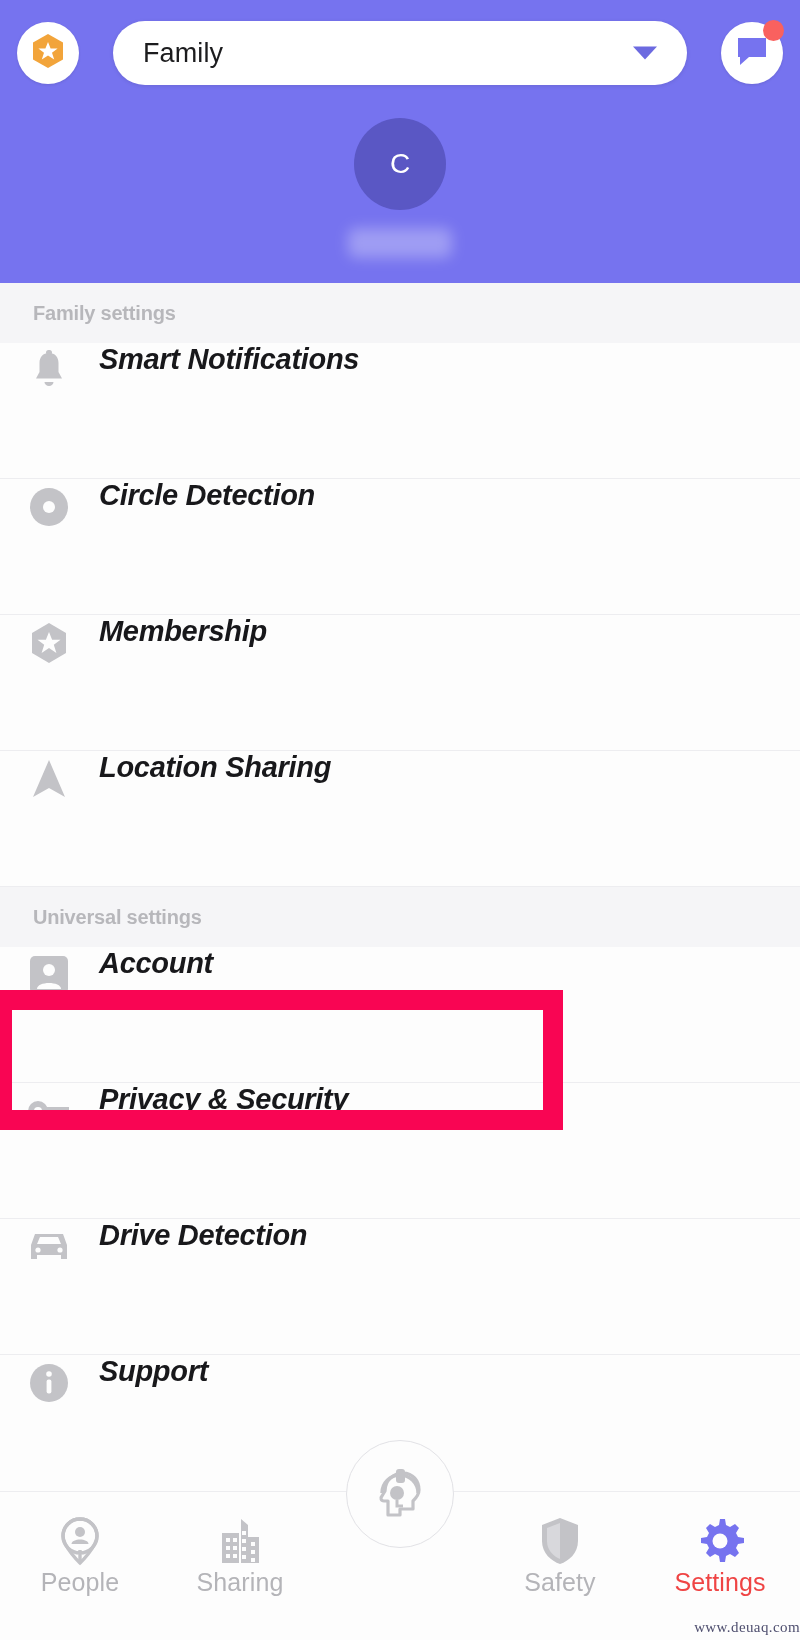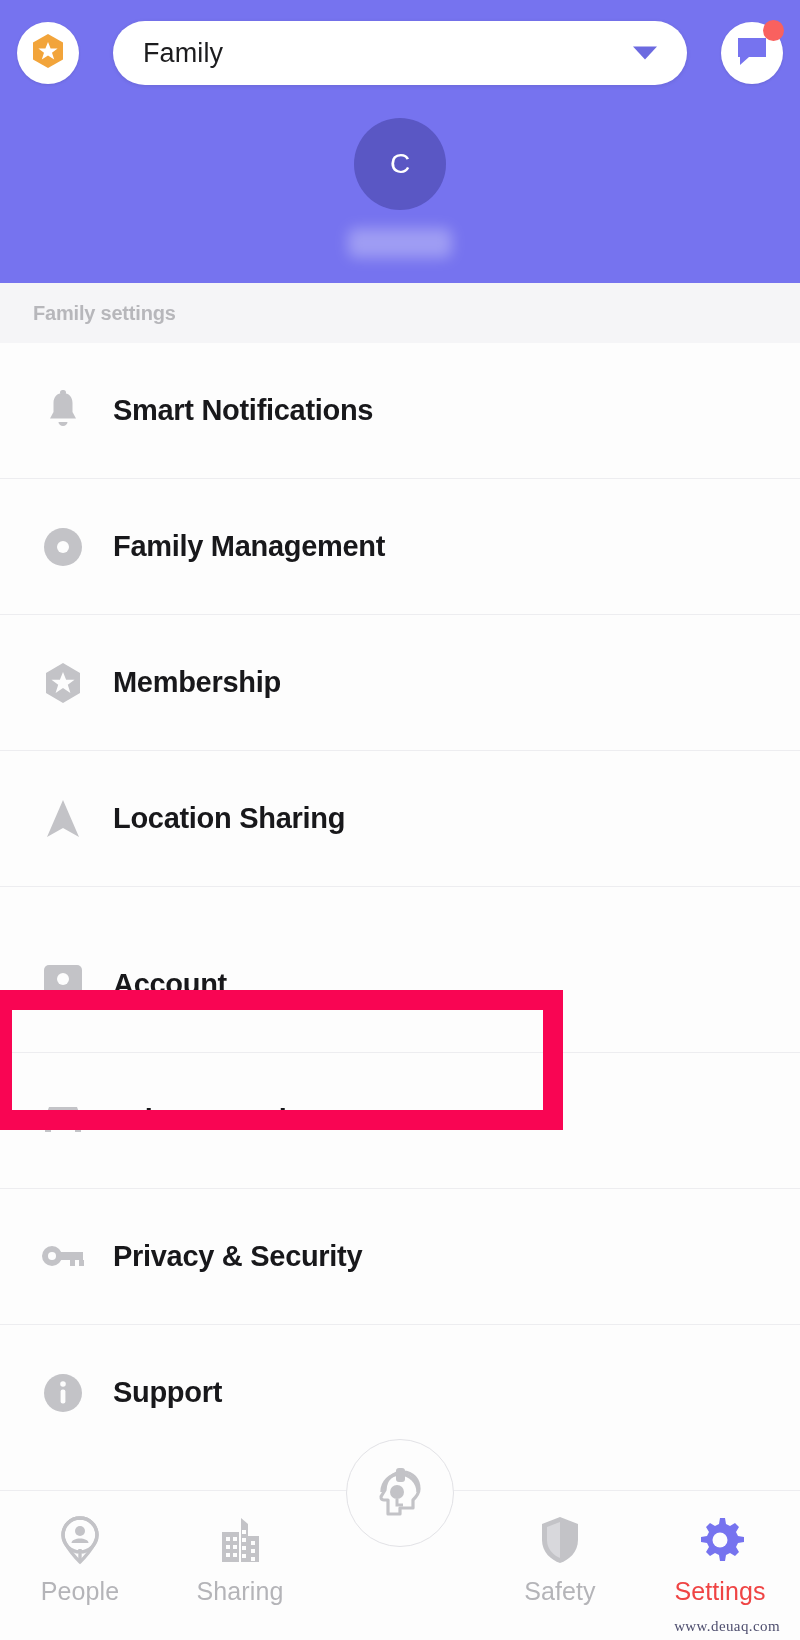--- a/index.html
+++ b/index.html
@@ -107,24 +107,25 @@
     color:#b7b7bb;
     letter-spacing:-0.2px;
     flex:0 0 auto;
   }
 
   
   .list { flex:1 1 auto; background:#fdfdfd; }
   .row {
     position:relative;
     height:136px;
-    display:flex; align-items:center;
-    padding-left:35px;
+    display:flex; align-items:flex-start;
+    padding-left:21px;
     background:#fdfdfd;
     border-bottom:1px solid #ededf0;
+    font-style:italic;
   }
   .row.no-border { border-bottom:none; }
   .row-icon {
     width:56px; height:56px;
     display:flex; align-items:center; justify-content:center;
     flex:0 0 auto;
     margin-right:22px;
   }
   .row-icon svg { display:block; }
   .row-label {
@@ -155,21 +156,20 @@
     border-top:1px solid #ededf0;
     display:flex;
     align-items:flex-start;
     flex:0 0 auto;
   }
   .nav-item {
     flex:1 1 0;
     display:flex; flex-direction:column;
     align-items:center; justify-content:flex-start;
     padding-top:22px;
-    gap:10px;
   }
   .nav-icon { height:54px; display:flex; align-items:center; justify-content:center; }
   .nav-label {
     font-size:25px;
     color:#b4b4b8;
     letter-spacing:0.1px;
   }
   .nav-item.active .nav-label { color:#ef4444; }
 
   .sos-wrap {
@@ -178,21 +178,21 @@
     transform:translateX(-50%);
     width:108px; height:108px;
     border-radius:50%;
     background:#fdfdfd;
     border:1.5px solid #e2e2e6;
     display:flex; align-items:center; justify-content:center;
     z-index:10;
   }
   .watermark {
     position:absolute;
-    right:20px; bottom:5px;
+    right:0; bottom:5px;
     font-size:15px;
     color:#4e4e6e;
     letter-spacing:0.4px;
     font-family:"Liberation Serif", serif;
   }
 </style>
 </head>
 <body>
 
 <div id="app">
@@ -250,21 +250,21 @@
       <span class="row-label">Smart Notifications</span>
     </div>
 
     <div class="row">
       <span class="row-icon">
         <svg width="42" height="42" viewBox="0 0 42 42">
           <circle cx="21" cy="21" r="19" fill="#c3c3c7"></circle>
           <circle cx="21" cy="21" r="6" fill="#fdfdfd"></circle>
         </svg>
       </span>
-      <span class="row-label">Family Management</span>
+      <span class="row-label">Circle Detection</span>
     </div>
 
     <div class="row">
       <span class="row-icon">
         <svg width="40" height="44" viewBox="0 0 40 44">
           <polygon points="20,2 37,12 37,32 20,42 3,32 3,12" fill="#c3c3c7"></polygon>
           <polygon points="20,11 23.1,18.8 31.5,18.8 24.8,23.8 27.4,31.9 20,27 12.6,31.9 15.2,23.8 8.5,18.8 16.9,18.8" fill="#fdfdfd"></polygon>
         </svg>
       </span>
       <span class="row-label">Membership</span>
@@ -274,57 +274,58 @@
       <span class="row-icon">
         <svg width="40" height="44" viewBox="0 0 40 44">
           <path d="M20 3 L36 40 L20 31 L4 40 Z" fill="#c3c3c7"></path>
         </svg>
       </span>
       <span class="row-label">Location Sharing</span>
     </div>
 
   </div>
 
+  <div class="section-head">Universal settings</div>
 
   <div class="list">
 
     <div class="row">
       <span class="row-icon">
         <svg width="42" height="42" viewBox="0 0 42 42">
           <rect x="2" y="2" width="38" height="38" rx="5" fill="#c3c3c7"></rect>
           <circle cx="21" cy="16" r="6" fill="#fdfdfd"></circle>
           <path d="M9 35 C9 27 33 27 33 35 Z" fill="#fdfdfd"></path>
         </svg>
       </span>
       <span class="row-label">Account</span>
-    </div>
-
-    <div class="row">
-      <span class="row-icon">
-        <svg width="46" height="36" viewBox="0 0 46 36">
-          <path d="M5 16 L9 5 h28 l4 11 v14 h-6 v-4 H11 v4 H5 Z" fill="#c3c3c7"></path>
-          <path d="M11 15 L14 8 h18 l3 7 Z" fill="#fdfdfd"></path>
-          <circle cx="12" cy="21" r="2.6" fill="#fdfdfd"></circle>
-          <circle cx="34" cy="21" r="2.6" fill="#fdfdfd"></circle>
-        </svg>
-      </span>
-      <span class="row-label">Drive Detection</span>
     </div>
 
     <div class="row">
       <span class="row-icon">
         <svg width="46" height="30" viewBox="0 0 46 30">
           <circle cx="12" cy="15" r="10" fill="#c3c3c7"></circle>
           <circle cx="12" cy="15" r="4" fill="#fdfdfd"></circle>
           <rect x="19" y="11" width="24" height="8" fill="#c3c3c7"></rect>
           <rect x="30" y="19" width="5" height="6" fill="#c3c3c7"></rect>
           <rect x="39" y="19" width="5" height="6" fill="#c3c3c7"></rect>
         </svg>
       </span>
       <span class="row-label">Privacy &amp; Security</span>
+    </div>
+
+    <div class="row">
+      <span class="row-icon">
+        <svg width="46" height="36" viewBox="0 0 46 36">
+          <path d="M5 16 L9 5 h28 l4 11 v14 h-6 v-4 H11 v4 H5 Z" fill="#c3c3c7"></path>
+          <path d="M11 15 L14 8 h18 l3 7 Z" fill="#fdfdfd"></path>
+          <circle cx="12" cy="21" r="2.6" fill="#fdfdfd"></circle>
+          <circle cx="34" cy="21" r="2.6" fill="#fdfdfd"></circle>
+        </svg>
+      </span>
+      <span class="row-label">Drive Detection</span>
     </div>
 
     <div class="row no-border">
       <span class="row-icon">
         <svg width="42" height="42" viewBox="0 0 42 42">
           <circle cx="21" cy="21" r="19" fill="#c3c3c7"></circle>
           <circle cx="21" cy="12" r="2.8" fill="#fdfdfd"></circle>
           <rect x="18.6" y="17.5" width="4.8" height="14" rx="2" fill="#fdfdfd"></rect>
         </svg>
       </span>

